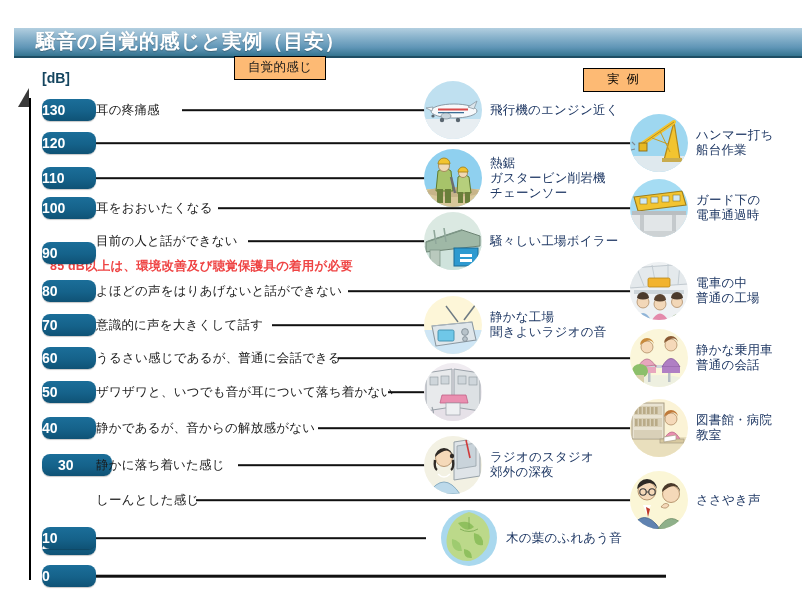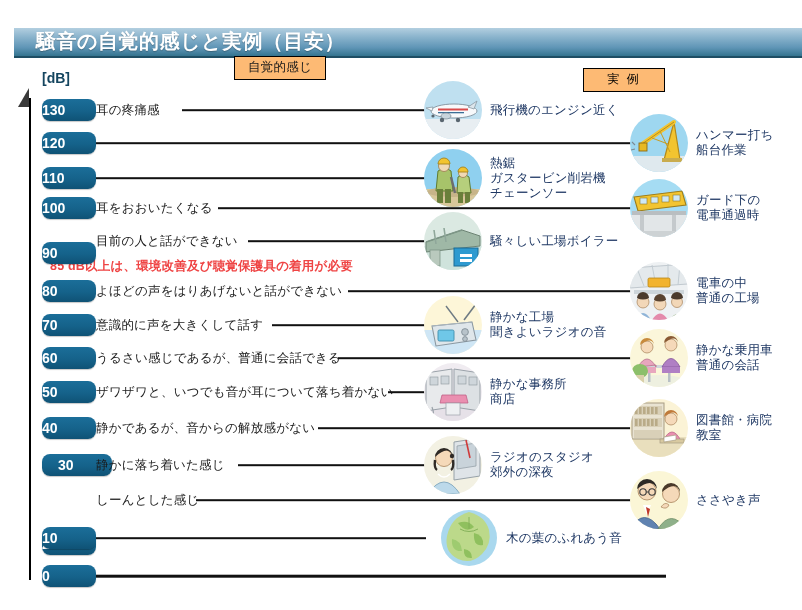--- a/index.html
+++ b/index.html
@@ -202,21 +202,20 @@
       </div>
       <div class="badge" style="top: 392px;">50</div>
       <div class="feel" style="top: 392px;">ザワザワと、いつでも音が耳について落ち着かない</div>
       <div class="leader" style="left: 388px; width: 38px; top: 392px;"></div>
       <div class="ex-item" style="left: 424px; top: 392px; width: 300px; height: 58px;">
         <div class="ex-icon">
           <svg viewBox="0 0 58 58">
             <use href="#ic-shop-street-icon"></use>
           </svg>
         </div>
-        <div class="ex-label"><span>静かな事務所</span><span class="l2">商店</span></div>
       </div>
       <div class="badge" style="top: 428px;">40</div>
       <div class="feel" style="top: 428px;">静かであるが、音からの解放感がない</div>
       <div class="leader" style="left: 318px; width: 316px; top: 428px;"></div>
       <div class="ex-item" style="left: 630px; top: 428px; width: 300px; height: 58px;">
         <div class="ex-icon">
           <svg viewBox="0 0 58 58">
             <use href="#ic-library-icon"></use>
           </svg>
         </div>

